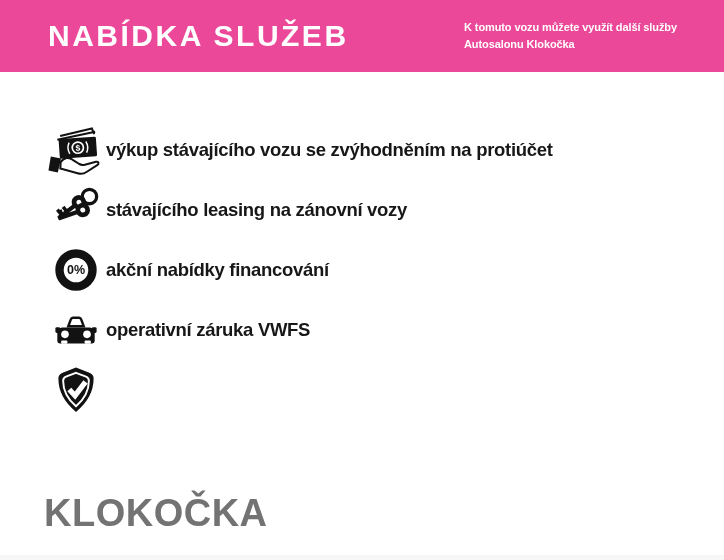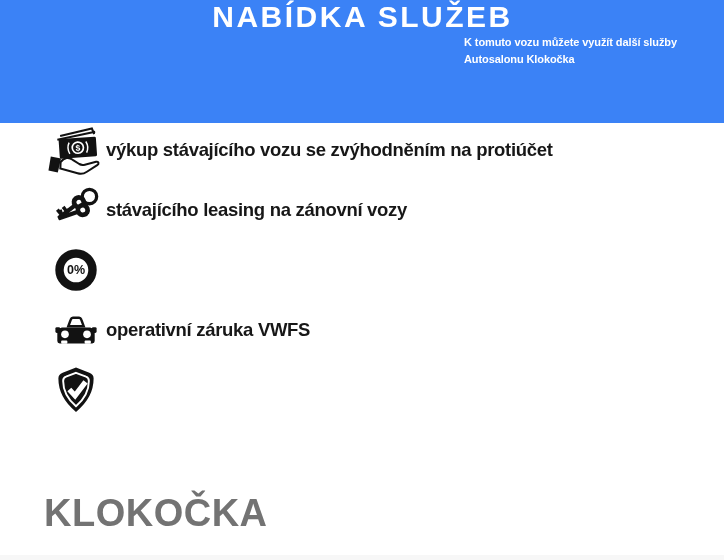--- a/index.html
+++ b/index.html
@@ -2,24 +2,23 @@
 <html><head>
 <meta charset="utf-8">
 <style>
   html,body{margin:0;padding:0;}
   body{
     width:724px;height:560px;background:#ffffff;overflow:hidden;position:relative;
     font-family:"Liberation Sans", sans-serif;
   }
   
   .band{
-    position:absolute;left:0;top:0;width:724px;height:123px;
-    background:#3b82f6;display:flex;align-items:center;box-sizing:border-box;
+    position:absolute;left:0;top:0;width:724px;height:72px;
+    background:#ec4899;display:flex;align-items:center;box-sizing:border-box;
     padding:0 47px 0 48px;
-    flex-direction:column;
   }
   .band h1{
     margin:0;color:#ffffff;font-size:30px;font-weight:bold;
     letter-spacing:2.5px;white-space:nowrap;
   }
   .band .sub{
     margin-left:auto;color:#ffffff;font-size:11px;font-weight:bold;
     line-height:17px;letter-spacing:-0.1px;text-align:left;max-width:250px;
   }
   
@@ -102,20 +101,21 @@
       <span class="label">stávajícího leasing na zánovní vozy</span>
     </div>
 
     <div class="row">
       <span class="ic">
         <svg width="44" height="44" viewBox="0 0 44 44">
           <circle cx="22" cy="22" r="16.5" fill="none" stroke="#121212" stroke-width="8.4"></circle>
           <text x="22" y="26.2" text-anchor="middle" font-size="12.5" font-weight="bold" fill="#121212">0%</text>
         </svg>
       </span>
+      <span class="label">akční nabídky financování</span>
     </div>
 
     <div class="row">
       <span class="ic">
         <svg width="46" height="36" viewBox="0 0 48 36">
           <path d="M16 14 l2.6 -7 q0.6 -1.8 2.2 -1.8 h6.4 q1.6 0 2.2 1.8 l2.6 7 z" fill="#ffffff" stroke="#121212" stroke-width="2.6"></path>
           <path d="M4.5 20 q0 -3.6 4.8 -4.6 h29.4 q4.8 1 4.8 4.6 v9.5 q0 2.6 -2.6 2.6 h-33.8 q-2.6 0 -2.6 -2.6 z" fill="#121212"></path>
           <rect x="2.5" y="15" width="5" height="6" rx="1.5" fill="#121212"></rect>
           <rect x="40.5" y="15" width="5" height="6" rx="1.5" fill="#121212"></rect>
           <circle cx="12.5" cy="22.5" r="4" fill="#ffffff"></circle>

